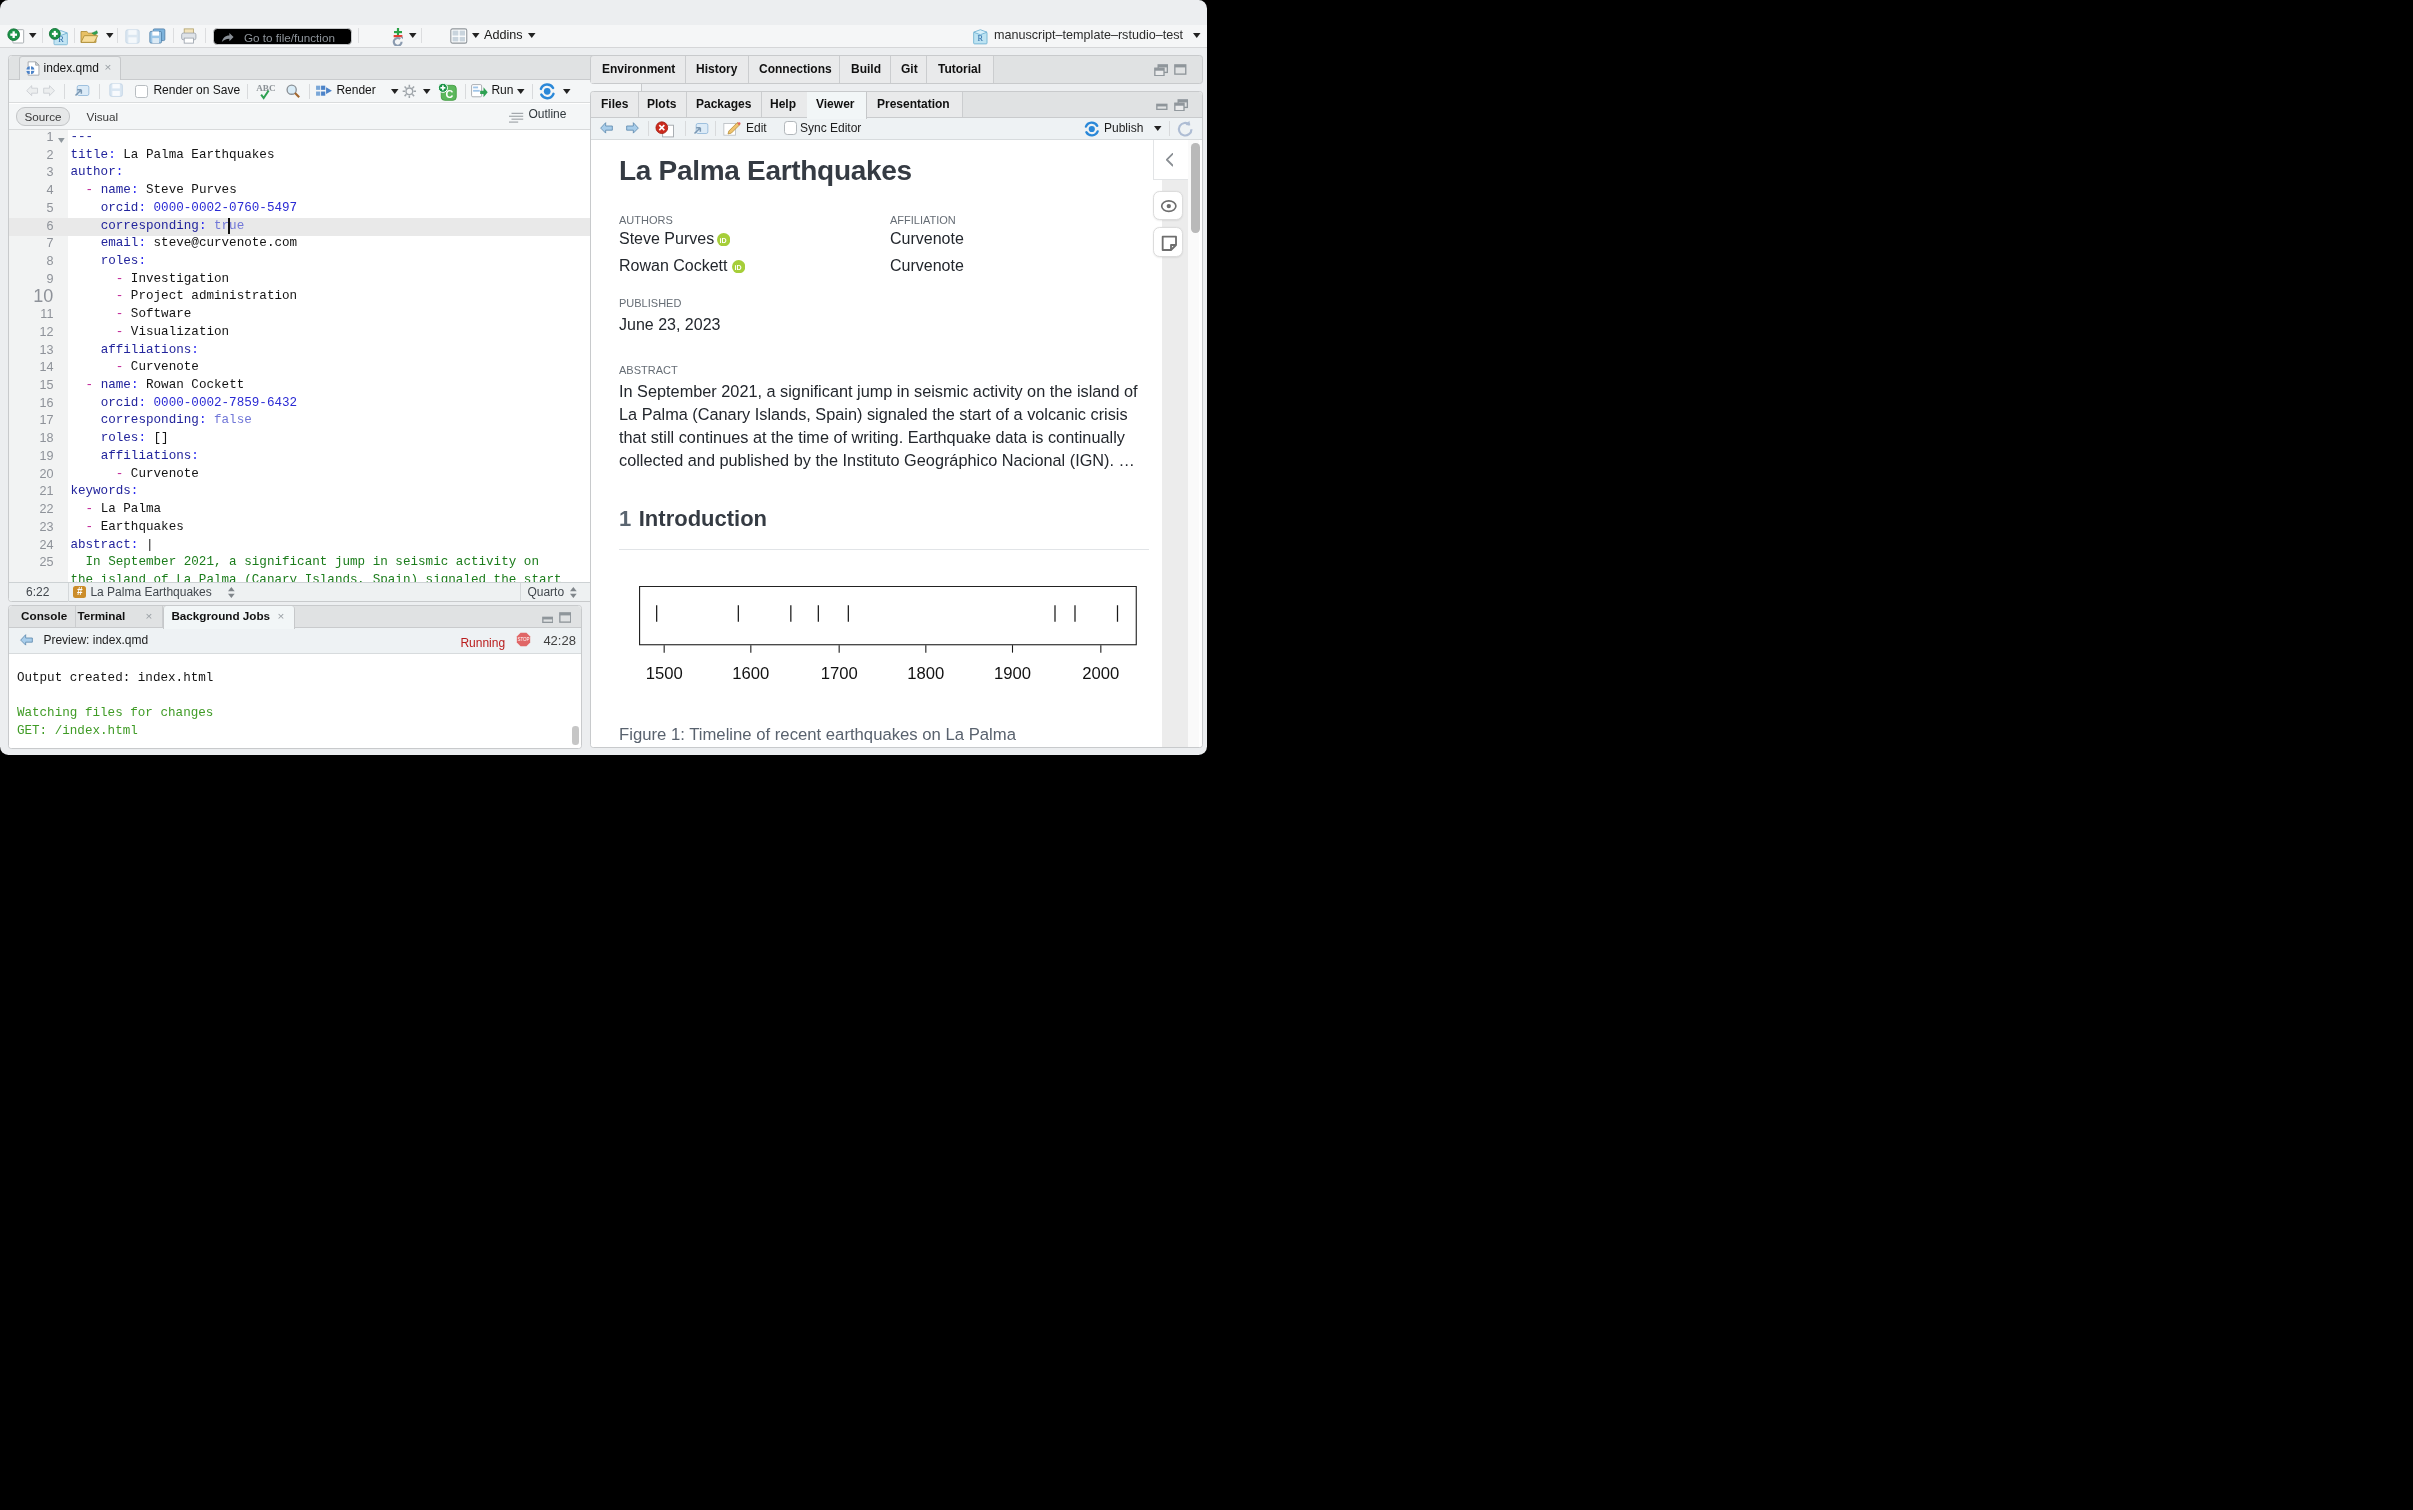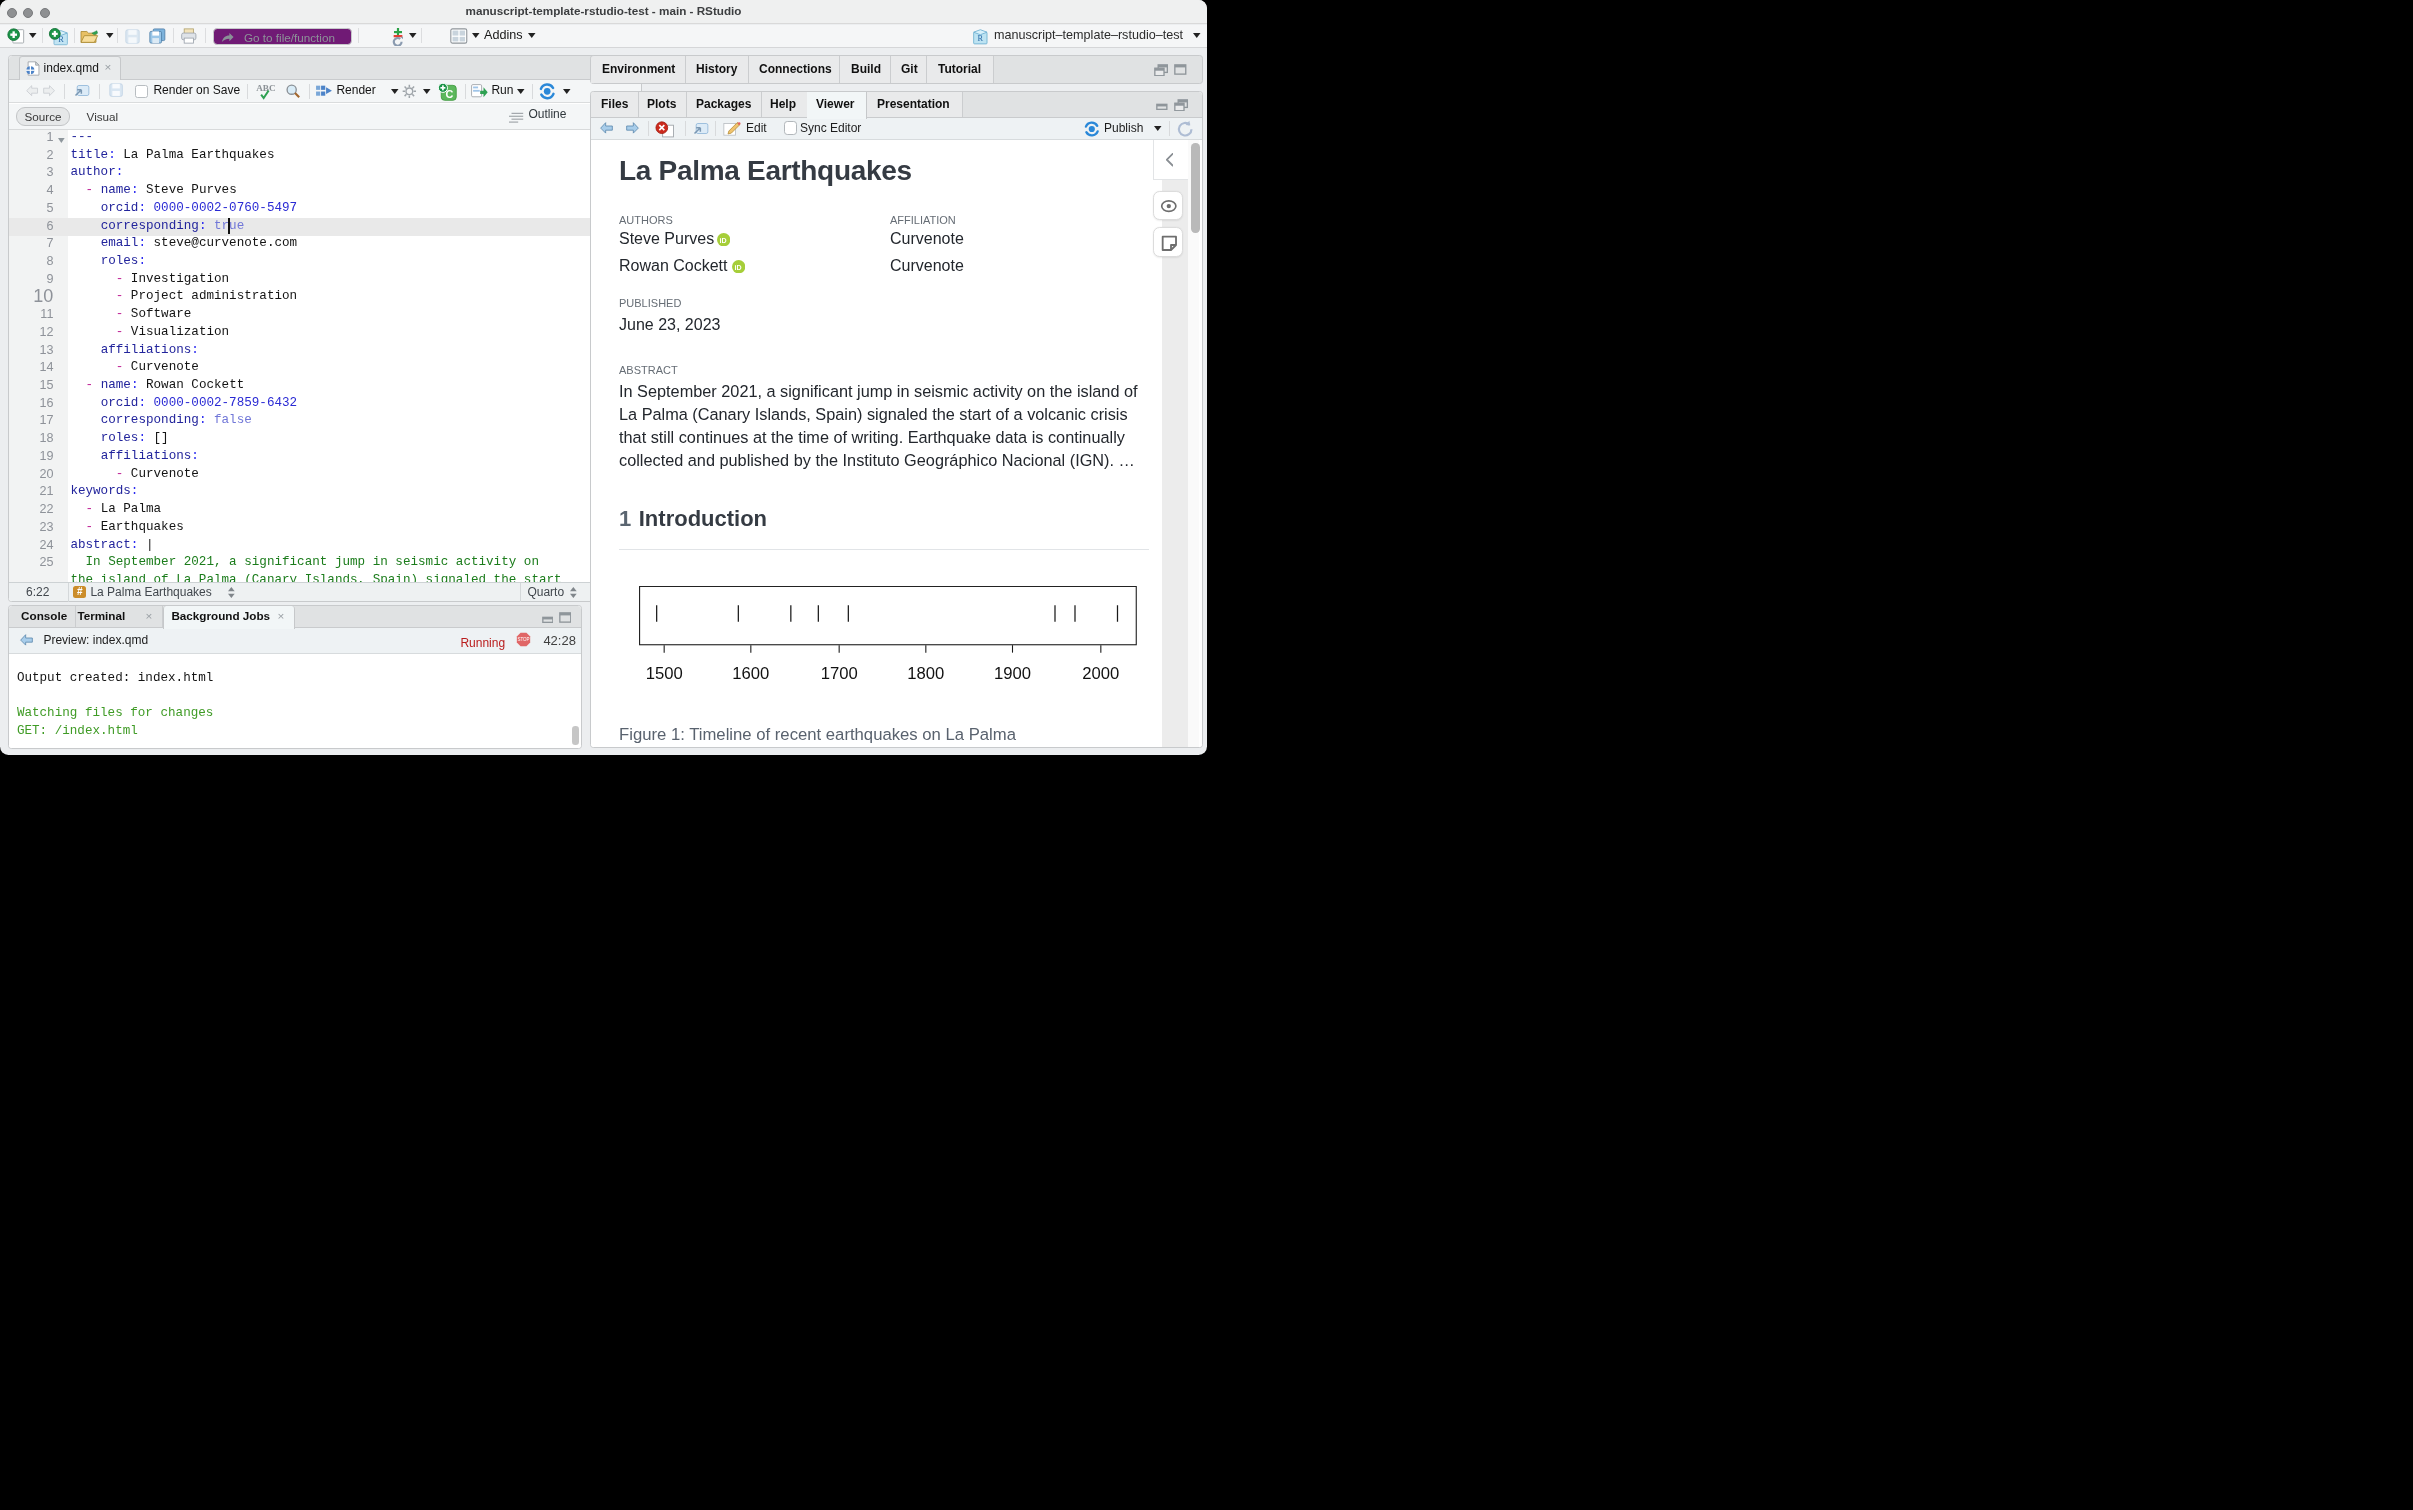--- a/index.html
+++ b/index.html
@@ -15,26 +15,20 @@
 .tabbar{position:absolute;left:0;top:0;right:0;background:#e0e2e3;border-bottom:0.8px solid #c9cbcd;border-radius:3.3px 3.3px 0 0}
 .tabsep{position:absolute;width:0.8px;top:0;bottom:0;background:#cbcdcf}
 .tablbl{font-weight:bold;font-size:11.7px;color:#101010}
 svg{display:block}
 .mono{font-family:"Liberation Mono",monospace}
 </style>
 </head>
 <body>
 <div id="win">
 
-<div id="titlebar">
-  <div class="tl" style="left:6.7px"></div>
-  <div class="tl" style="left:23.4px"></div>
-  <div class="tl" style="left:40px"></div>
-  <div id="titletext">manuscript-template-rstudio-test - main - RStudio</div>
-</div>
 
 <div id="toolbar">
 
   <svg class="abs" style="left:6.7px;top:3.3px" width="20" height="16.7" viewBox="0 0 24 20">
     <rect x="7" y="2" width="13" height="16" rx="1" fill="#fff" stroke="#9aa0a5"></rect>
     <circle cx="8" cy="8" r="7" fill="#1b9448" stroke="#0d6e31"></circle>
     <rect x="4" y="6.6" width="8" height="2.8" fill="#fff"></rect>
     <rect x="6.6" y="4" width="2.8" height="8" fill="#fff"></rect>
   </svg>
   <svg class="abs" style="left:29px;top:8.4px" width="7.5" height="5" viewBox="0 0 9 6">
@@ -76,21 +70,21 @@
   </svg>
   <div class="sep" style="left:173px"></div>
 
   <svg class="abs" style="left:180px;top:3.3px" width="17.6" height="16" viewBox="0 0 21 19">
     <rect x="5" y="1" width="11" height="6" fill="#f3e3bc" stroke="#b3a36f"></rect>
     <rect x="2" y="6" width="17" height="8" rx="2" fill="#dfe3e8" stroke="#9aa2ab"></rect>
     <rect x="5" y="12" width="11" height="6" fill="#fff" stroke="#9aa2ab"></rect>
   </svg>
   <div class="sep" style="left:205px"></div>
 
-  <div class="abs" style="left:213px;top:3.3px;width:139px;height:16.7px;background:#701a75;border:0.8px solid #c6c8ca;border-radius:4.2px">
+  <div class="abs" style="left:213px;top:3.3px;width:139px;height:16.7px;background:#000000;border:0.8px solid #c6c8ca;border-radius:4.2px">
     <svg class="abs" style="left:6.7px;top:2.5px" width="13.4" height="11" viewBox="0 0 16 13">
           <path d="M1 12c1-5 4-8 9-8V1l5 5-5 5V8C6 8 3 9.5 1 12z" fill="#8a9097"></path>
         </svg>
     <div class="abs" style="left:30px;top:1.7px;font-size:11.7px;color:#8d9399">Go to file/function</div>
   </div>
   <div class="sep" style="left:358px"></div>
 
   <svg class="abs" style="left:387px;top:2.5px" width="22" height="18.4" viewBox="0 0 26 22">
     <rect x="8.2" y="3.6" width="9.6" height="2.6" fill="#2aa146"></rect>
     <rect x="11.7" y="0" width="2.6" height="9.8" fill="#2aa146"></rect>

